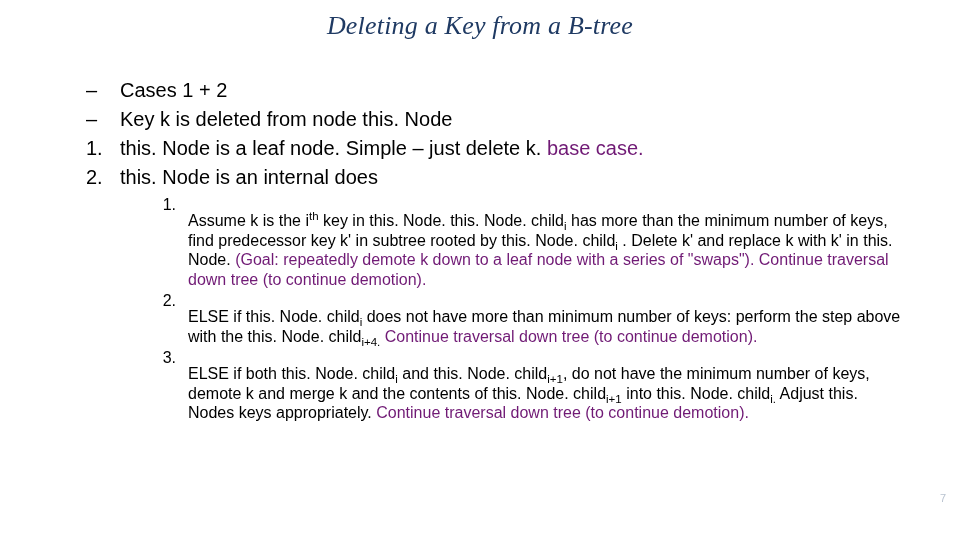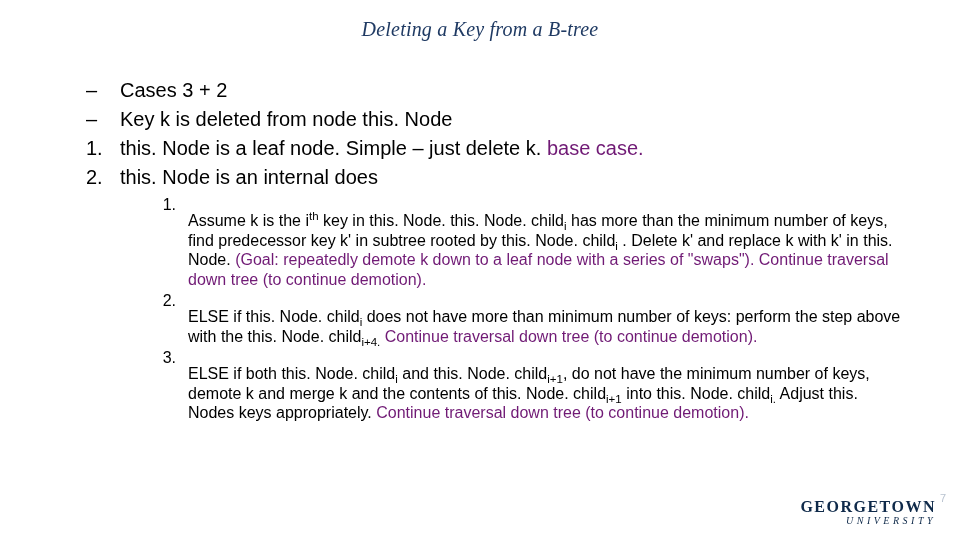--- a/index.html
+++ b/index.html
@@ -15,24 +15,24 @@
   }
   .slide {
     width: 960px;
     height: 540px;
     position: relative;
     box-sizing: border-box;
   }
   .title {
     font-family: "Times New Roman", Times, serif;
     font-style: italic;
-    font-size: 20px;
+    font-size: 26px;
     color: #1f3a63;
     text-align: center;
-    padding-top: 18px;
+    padding-top: 11px;
     padding-bottom: 8px;
     letter-spacing: 0.2px;
   }
   .main-list {
     margin: 28px 0 0 0;
     padding: 0 48px 0 86px;
     font-size: 20px;
     line-height: 1.35;
   }
   .main-list .row {
@@ -113,21 +113,21 @@
 </style>
 </head>
 <body>
 
 <div class="slide">
   <div class="title">Deleting a Key from a B-tree</div>
 
   <div class="main-list">
     <div class="row">
       <div class="marker">–</div>
-      <div class="content"><span>Cases 3 + 2</span><span class="highlight"></span><span></span></div>
+      <div class="content"><span>Cases 1 + 2</span><span class="highlight"></span><span></span></div>
     </div>
     <div class="row">
       <div class="marker">–</div>
       <div class="content"><span>Key k is deleted from node this. Node</span><span class="highlight"></span><span></span></div>
     </div>
     <div class="row">
       <div class="marker">1.</div>
       <div class="content"><span>this. Node is a leaf node. Simple – just delete k. </span><span class="highlight">base case.</span><span></span></div>
     </div>
     <div class="row">
@@ -146,17 +146,13 @@
       <div class="content"><span>ELSE if this. Node. child<sub>i</sub> does not have more than minimum number of keys: perform the step above with the this. Node. child<sub>i+4.</sub> </span><span class="highlight">Continue traversal down tree (to continue demotion).</span><span></span></div>
     </div>
     <div class="row">
       <div class="marker">3.</div>
       <div class="content"><span>ELSE if both this. Node. child<sub>i</sub> and this. Node. child<sub>i+1</sub>, do not have the minimum number of keys, demote k and merge k and the contents of this. Node. child<sub>i+1</sub> into this. Node. child<sub>i.</sub> Adjust this. Nodes keys appropriately. </span><span class="highlight">Continue traversal down tree (to continue demotion).</span><span></span></div>
     </div>
   </div>
 
   <div class="slide-num">7</div>
 
-  <div class="logo">
-    <div class="gt">GEORGETOWN</div>
-    <div class="univ">UNIVERSITY</div>
-  </div>
 </div>
 
 </body></html>

